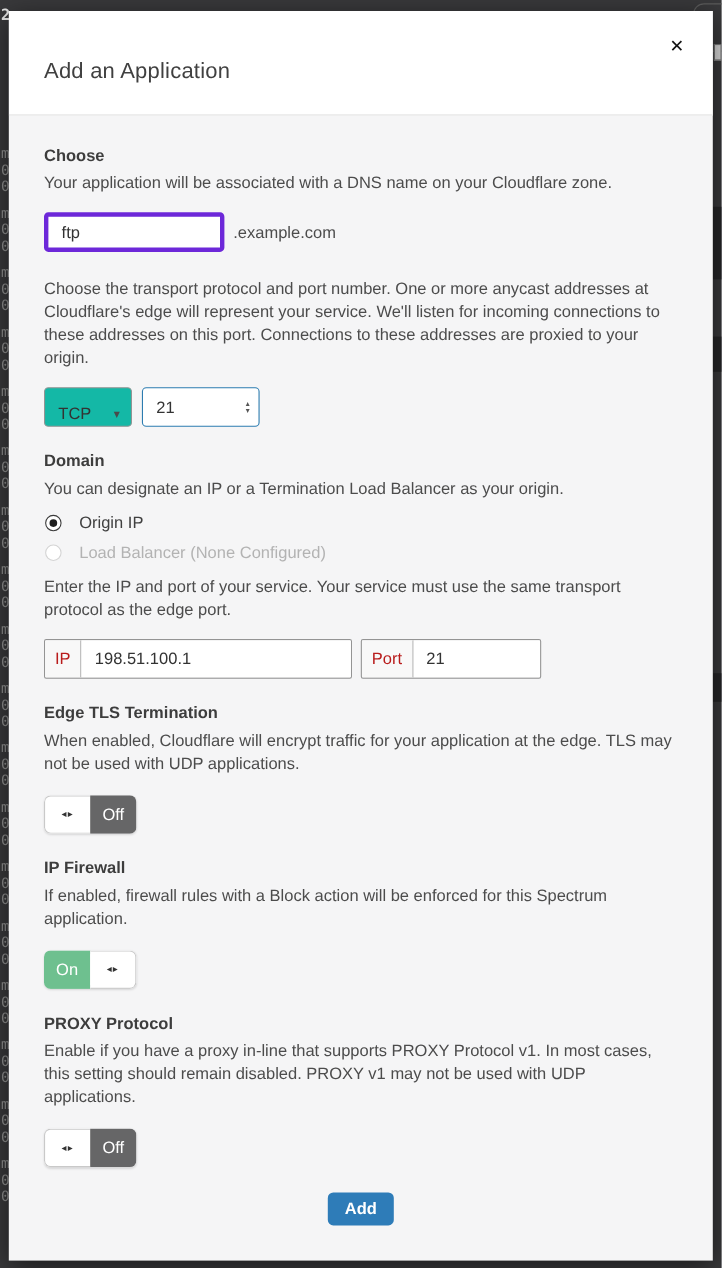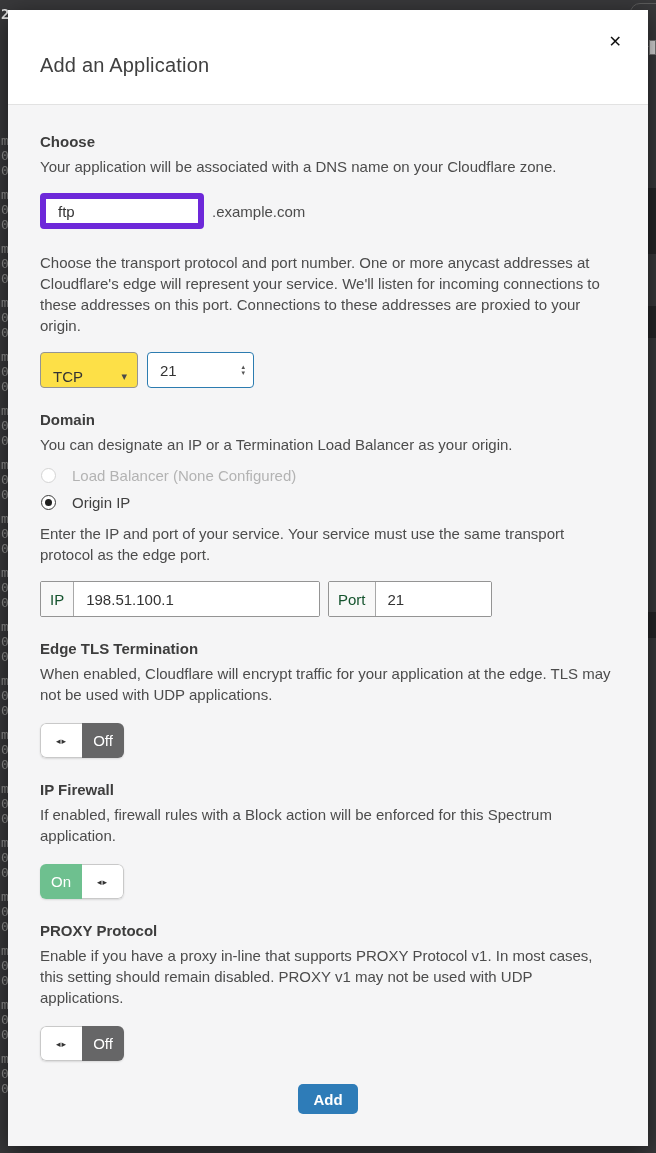--- a/index.html
+++ b/index.html
@@ -57,32 +57,32 @@
 
   .modal-body { flex:1; padding:28px 32px 30px 32px; overflow:hidden; }
 
   .section { margin-bottom:23px; }
   .section-heading { font-size:15px; font-weight:700; color:#3d3d3d; margin-bottom:6px; }
   .section-desc { font-size:15px; color:#4c4c4c; line-height:21px; max-width:578px; margin-bottom:16px; }
   .desc-tight { margin-bottom:6px; }
 
   
   .text-input {
-    height:36px; border:6px solid #6d28d9; border-radius:4px;
+    height:36px; border:4px solid #6d28d9; border-radius:4px;
     background:#fff; font-family:"Liberation Sans", sans-serif;
     font-size:15px; color:#333; padding:0 12px; outline:none;
   }
   .domain-row { display:flex; align-items:center; }
   .domain-input { width:164px; }
   .domain-suffix { font-size:15px; color:#4c4c4c; margin-left:8px; }
 
   .port-row { display:flex; align-items:center; gap:9px; }
   .select {
-    width:98px; height:36px; border:1px solid #949494; border-radius:4px;
-    background:#fde047; display:flex; align-items:center; justify-content:space-between;
+    width:80px; height:36px; border:1px solid #949494; border-radius:4px;
+    background:#14b8a6; display:flex; align-items:center; justify-content:space-between;
     padding:12px 10px 0 12px; font-size:15px; color:#333; cursor:pointer;
   }
   .select-caret { font-family:"DejaVu Sans", sans-serif; font-size:11px; color:#4a4a4a; }
   .number-input {
     width:107px; height:36px; border:1px solid #2c7cb0; border-radius:4px;
     background:#fff; display:flex; align-items:center; justify-content:space-between;
     padding:0 8px 0 12px; font-size:15px; color:#333;
   }
   .spinner {
     display:flex; flex-direction:column; align-items:center; line-height:6px;
@@ -104,21 +104,21 @@
   .radio-label.disabled { color:#b3b3b3; }
   .radio-group { margin:12px 0 12px 0; }
 
   
   .prefixed-row { display:flex; align-items:center; gap:8px; }
   .prefixed-input {
     display:flex; align-items:stretch; height:36px;
     border:1px solid #949494; border-radius:2px; background:#fff; overflow:hidden;
   }
   .input-addon {
-    background:#f8f8f8; border-right:1px solid #a8a8a8; color:#14532d;
+    background:#f8f8f8; border-right:1px solid #a8a8a8; color:#b91c1c;
     font-size:15px; display:flex; align-items:center; padding:0 9px; flex:none;
   }
   .prefixed-input input {
     border:none; outline:none; font-family:"Liberation Sans", sans-serif;
     font-size:15px; color:#333; padding:0 12px; width:100%; background:#fff;
   }
   .ip-input { width:280px; }
   .origin-port-input { width:164px;justify-content:flex-end; }
 
   
@@ -248,26 +248,26 @@
             </span>
         </div>
       </div>
     </div>
 
     <div class="section">
       <div class="section-heading">Domain</div>
       <p class="section-desc desc-tight">You can designate an IP or a Termination Load Balancer as your origin.</p>
       <div class="radio-group">
         <div class="radio-row">
+          <span class="radio-circle checked"></span>
+          <span class="radio-label">Origin IP</span>
+        </div>
+        <div class="radio-row">
           <span class="radio-circle disabled"></span>
           <span class="radio-label disabled">Load Balancer (None Configured)</span>
-        </div>
-        <div class="radio-row">
-          <span class="radio-circle checked"></span>
-          <span class="radio-label">Origin IP</span>
         </div>
       </div>
       <p class="section-desc">Enter the IP and port of your service. Your service must use the same transport protocol as the edge port.</p>
       <div class="prefixed-row">
         <div class="prefixed-input ip-input">
           <span class="input-addon">IP</span>
           <input value="198.51.100.1" style="">
         </div>
         <div class="prefixed-input origin-port-input">
           <span class="input-addon">Port</span>

